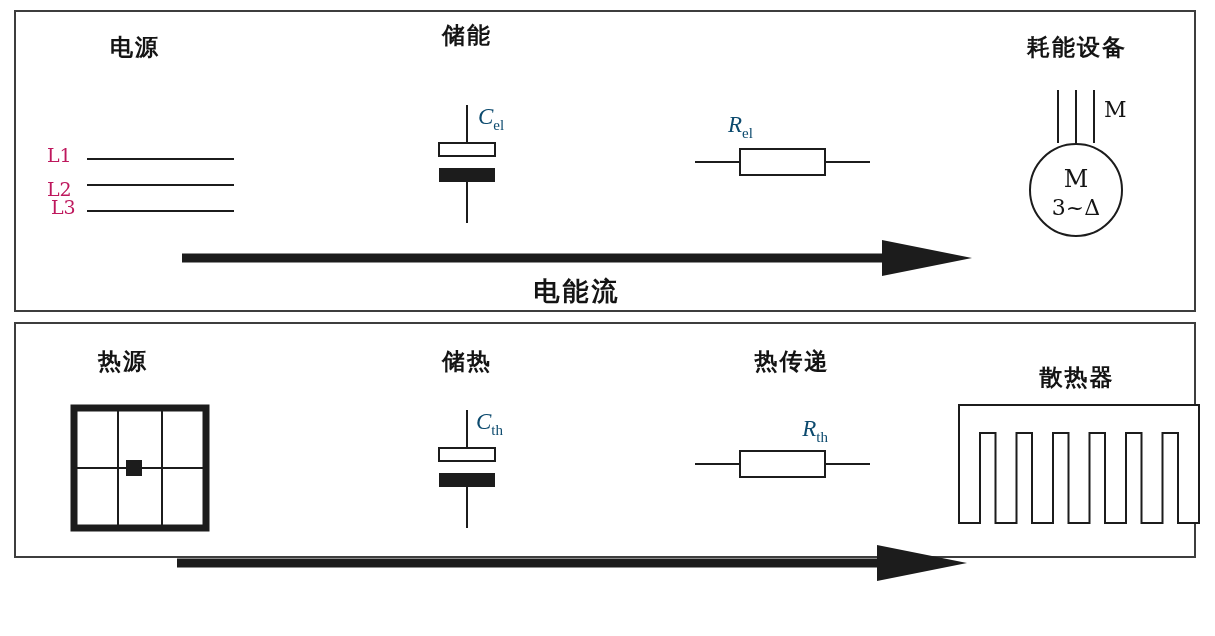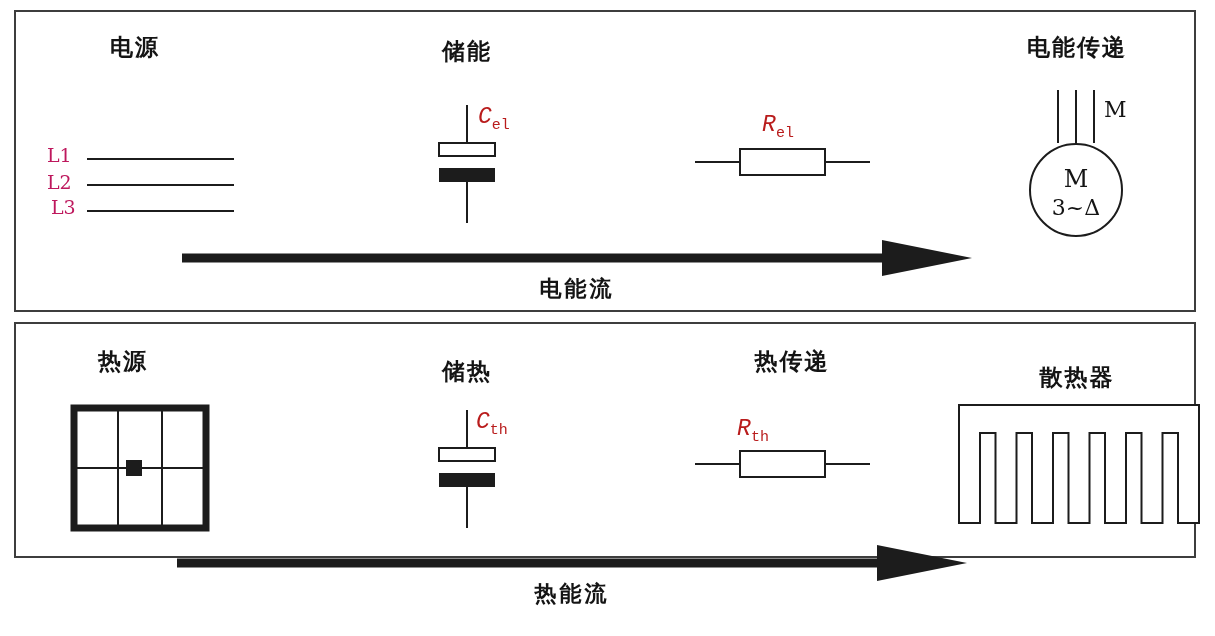--- a/index.html
+++ b/index.html
@@ -9,59 +9,59 @@
   }
   .panel{position:absolute;left:14px;width:1182px;background:#fff;
     border:2px solid #3d3d3d;box-sizing:border-box;}
   .panel-el{top:10px;height:302px;}
   .panel-th{top:322px;height:236px;}
   .hdr{position:absolute;transform:translateX(-50%);white-space:nowrap;
     font-weight:bold;font-size:23px;color:#141414;letter-spacing:2px;}
   .phase-label{position:absolute;font-family:"DejaVu Serif","Liberation Serif",serif;
     font-size:19px;color:#be185d;}
   .hline{position:absolute;height:2px;background:#1c1c1c;}
-  .sym-label{position:absolute;font-family:Liberation Mono, monospace;
-    font-style:italic;font-size:23px;color:#b91c1c;}
+  .sym-label{position:absolute;font-family:Liberation Serif, serif;
+    font-style:italic;font-size:23px;color:#0c4a6e;}
   .sym-label sub{font-style:normal;font-size:15px;}
   .flow-label{position:absolute;text-align:center;font-weight:bold;
-    font-size:22px;color:#141414;letter-spacing:3px;}
+    font-size:26px;color:#141414;letter-spacing:3px;}
   .svg-abs{position:absolute;}
   svg{display:block;}
   .stroke{stroke:#1c1c1c;fill:none;}
   .mtxt{font-family:"DejaVu Serif","Liberation Serif",serif;fill:#141414;}
 </style>
 </head>
 <body>
 
 <div class="canvas">
 
   <section class="panel panel-el">
 
     <div class="hdr" style="left:119px;top:20px">电源</div>
-    <div class="hdr" style="left:451px;top:24px">储能</div>
-    <div class="hdr" style="left:1061px;top:20px">电能传递</div>
+    <div class="hdr" style="left:451px;top:8px">储能</div>
+    <div class="hdr" style="left:1061px;top:20px">耗能设备</div>
 
     <div class="phase-label" style="left:31px;top:132px">L1</div>
     <div class="hline" style="left:71px;top:146px;width:147px"></div>
-    <div class="phase-label" style="left:31px;top:159px">L2</div>
+    <div class="phase-label" style="left:31px;top:166px">L2</div>
     <div class="hline" style="left:71px;top:172px;width:147px"></div>
     <div class="phase-label" style="left:35px;top:184px">L3</div>
     <div class="hline" style="left:71px;top:198px;width:147px"></div>
 
     <svg class="svg-abs" style="left:391px;top:93px" width="120" height="120" viewBox="0 0 120 120">
       <line class="stroke" x1="60" y1="0" x2="60" y2="38" stroke-width="2"></line>
       <rect x="32" y="38" width="56" height="13" fill="#fff" stroke="#1c1c1c" stroke-width="2"></rect>
       <rect x="32" y="63" width="56" height="14" fill="#1c1c1c"></rect>
       <line class="stroke" x1="60" y1="77" x2="60" y2="118" stroke-width="2"></line>
     </svg>
     <div class="sym-label" style="left:462px;top:92px">
       <span>C</span><sub>el</sub>
     </div>
 
-    <div class="sym-label" style="left:712px;top:100px;width:100px;text-align:center">
+    <div class="sym-label" style="left:712px;top:100px;width:100px;">
       <span>R</span><sub>el</sub>
     </div>
     <svg class="svg-abs" style="left:679px;top:135px" width="175" height="30" viewBox="0 0 175 30">
       <line class="stroke" x1="0" y1="15" x2="175" y2="15" stroke-width="2"></line>
       <rect x="45" y="2" width="85" height="26" fill="#fff" stroke="#1c1c1c" stroke-width="2"></rect>
     </svg>
 
     <svg class="svg-abs" style="left:984px;top:78px" width="160" height="150" viewBox="0 0 160 150">
       <line class="stroke" x1="58" y1="0" x2="58" y2="53" stroke-width="2"></line>
       <line class="stroke" x1="76" y1="0" x2="76" y2="53" stroke-width="2"></line>
@@ -75,21 +75,21 @@
     <svg class="svg-abs" style="left:166px;top:225px" width="790" height="40" viewBox="0 0 790 40">
       <line x1="0" y1="21" x2="715" y2="21" stroke="#1c1c1c" stroke-width="9"></line>
       <polygon points="700,3 790,21 700,39" fill="#1c1c1c"></polygon>
     </svg>
     <div class="flow-label" style="left:166px;top:262px;width:790px">电能流</div>
   </section>
 
   <section class="panel panel-th">
 
     <div class="hdr" style="left:107px;top:22px">热源</div>
-    <div class="hdr" style="left:451px;top:32px">储热</div>
+    <div class="hdr" style="left:451px;top:22px">储热</div>
     <div class="hdr" style="left:776px;top:22px">热传递</div>
     <div class="hdr" style="left:1061px;top:38px">散热器</div>
 
     <svg class="svg-abs" style="left:54px;top:80px" width="140" height="128" viewBox="0 0 140 128">
       <rect x="4" y="4" width="132" height="120" fill="#fff" stroke="#1c1c1c" stroke-width="7"></rect>
       <line class="stroke" x1="48" y1="7" x2="48" y2="121" stroke-width="2"></line>
       <line class="stroke" x1="92" y1="7" x2="92" y2="121" stroke-width="2"></line>
       <line class="stroke" x1="7" y1="64" x2="133" y2="64" stroke-width="2"></line>
       <rect x="56" y="56" width="16" height="16" fill="#1c1c1c"></rect>
     </svg>
@@ -97,32 +97,31 @@
     <svg class="svg-abs" style="left:391px;top:86px" width="120" height="120" viewBox="0 0 120 120">
       <line class="stroke" x1="60" y1="0" x2="60" y2="38" stroke-width="2"></line>
       <rect x="32" y="38" width="56" height="13" fill="#fff" stroke="#1c1c1c" stroke-width="2"></rect>
       <rect x="32" y="63" width="56" height="14" fill="#1c1c1c"></rect>
       <line class="stroke" x1="60" y1="77" x2="60" y2="118" stroke-width="2"></line>
     </svg>
     <div class="sym-label" style="left:460px;top:85px">
       <span>C</span><sub>th</sub>
     </div>
 
-    <div class="sym-label" style="left:687px;top:92px;width:100px;text-align:center">
+    <div class="sym-label" style="left:712px;top:92px;width:100px;text-align:right">
       <span>R</span><sub>th</sub>
     </div>
     <svg class="svg-abs" style="left:679px;top:125px" width="175" height="30" viewBox="0 0 175 30">
       <line class="stroke" x1="0" y1="15" x2="175" y2="15" stroke-width="2"></line>
       <rect x="45" y="2" width="85" height="26" fill="#fff" stroke="#1c1c1c" stroke-width="2"></rect>
     </svg>
 
     <svg class="svg-abs" style="left:942px;top:80px" width="242" height="120" viewBox="0 0 242 120">
       <path d="M1,1 H241 V119 H220 V29 H204.5 V119 H183.5 V29 H168 V119 H147 V29 H131.5 V119 H110.5 V29 H95 V119 H74 V29 H58.5 V119 H37.5 V29 H22 V119 H1 Z" fill="#fff" stroke="#1c1c1c" stroke-width="2" stroke-linejoin="miter"></path>
     </svg>
 
     <svg class="svg-abs" style="left:161px;top:218px" width="790" height="40" viewBox="0 0 790 40">
       <line x1="0" y1="21" x2="715" y2="21" stroke="#1c1c1c" stroke-width="9"></line>
       <polygon points="700,3 790,21 700,39" fill="#1c1c1c"></polygon>
     </svg>
-    <div class="flow-label" style="left:161px;top:255px;width:790px">热能流</div>
   </section>
 
 </div>
 
 </body></html>

